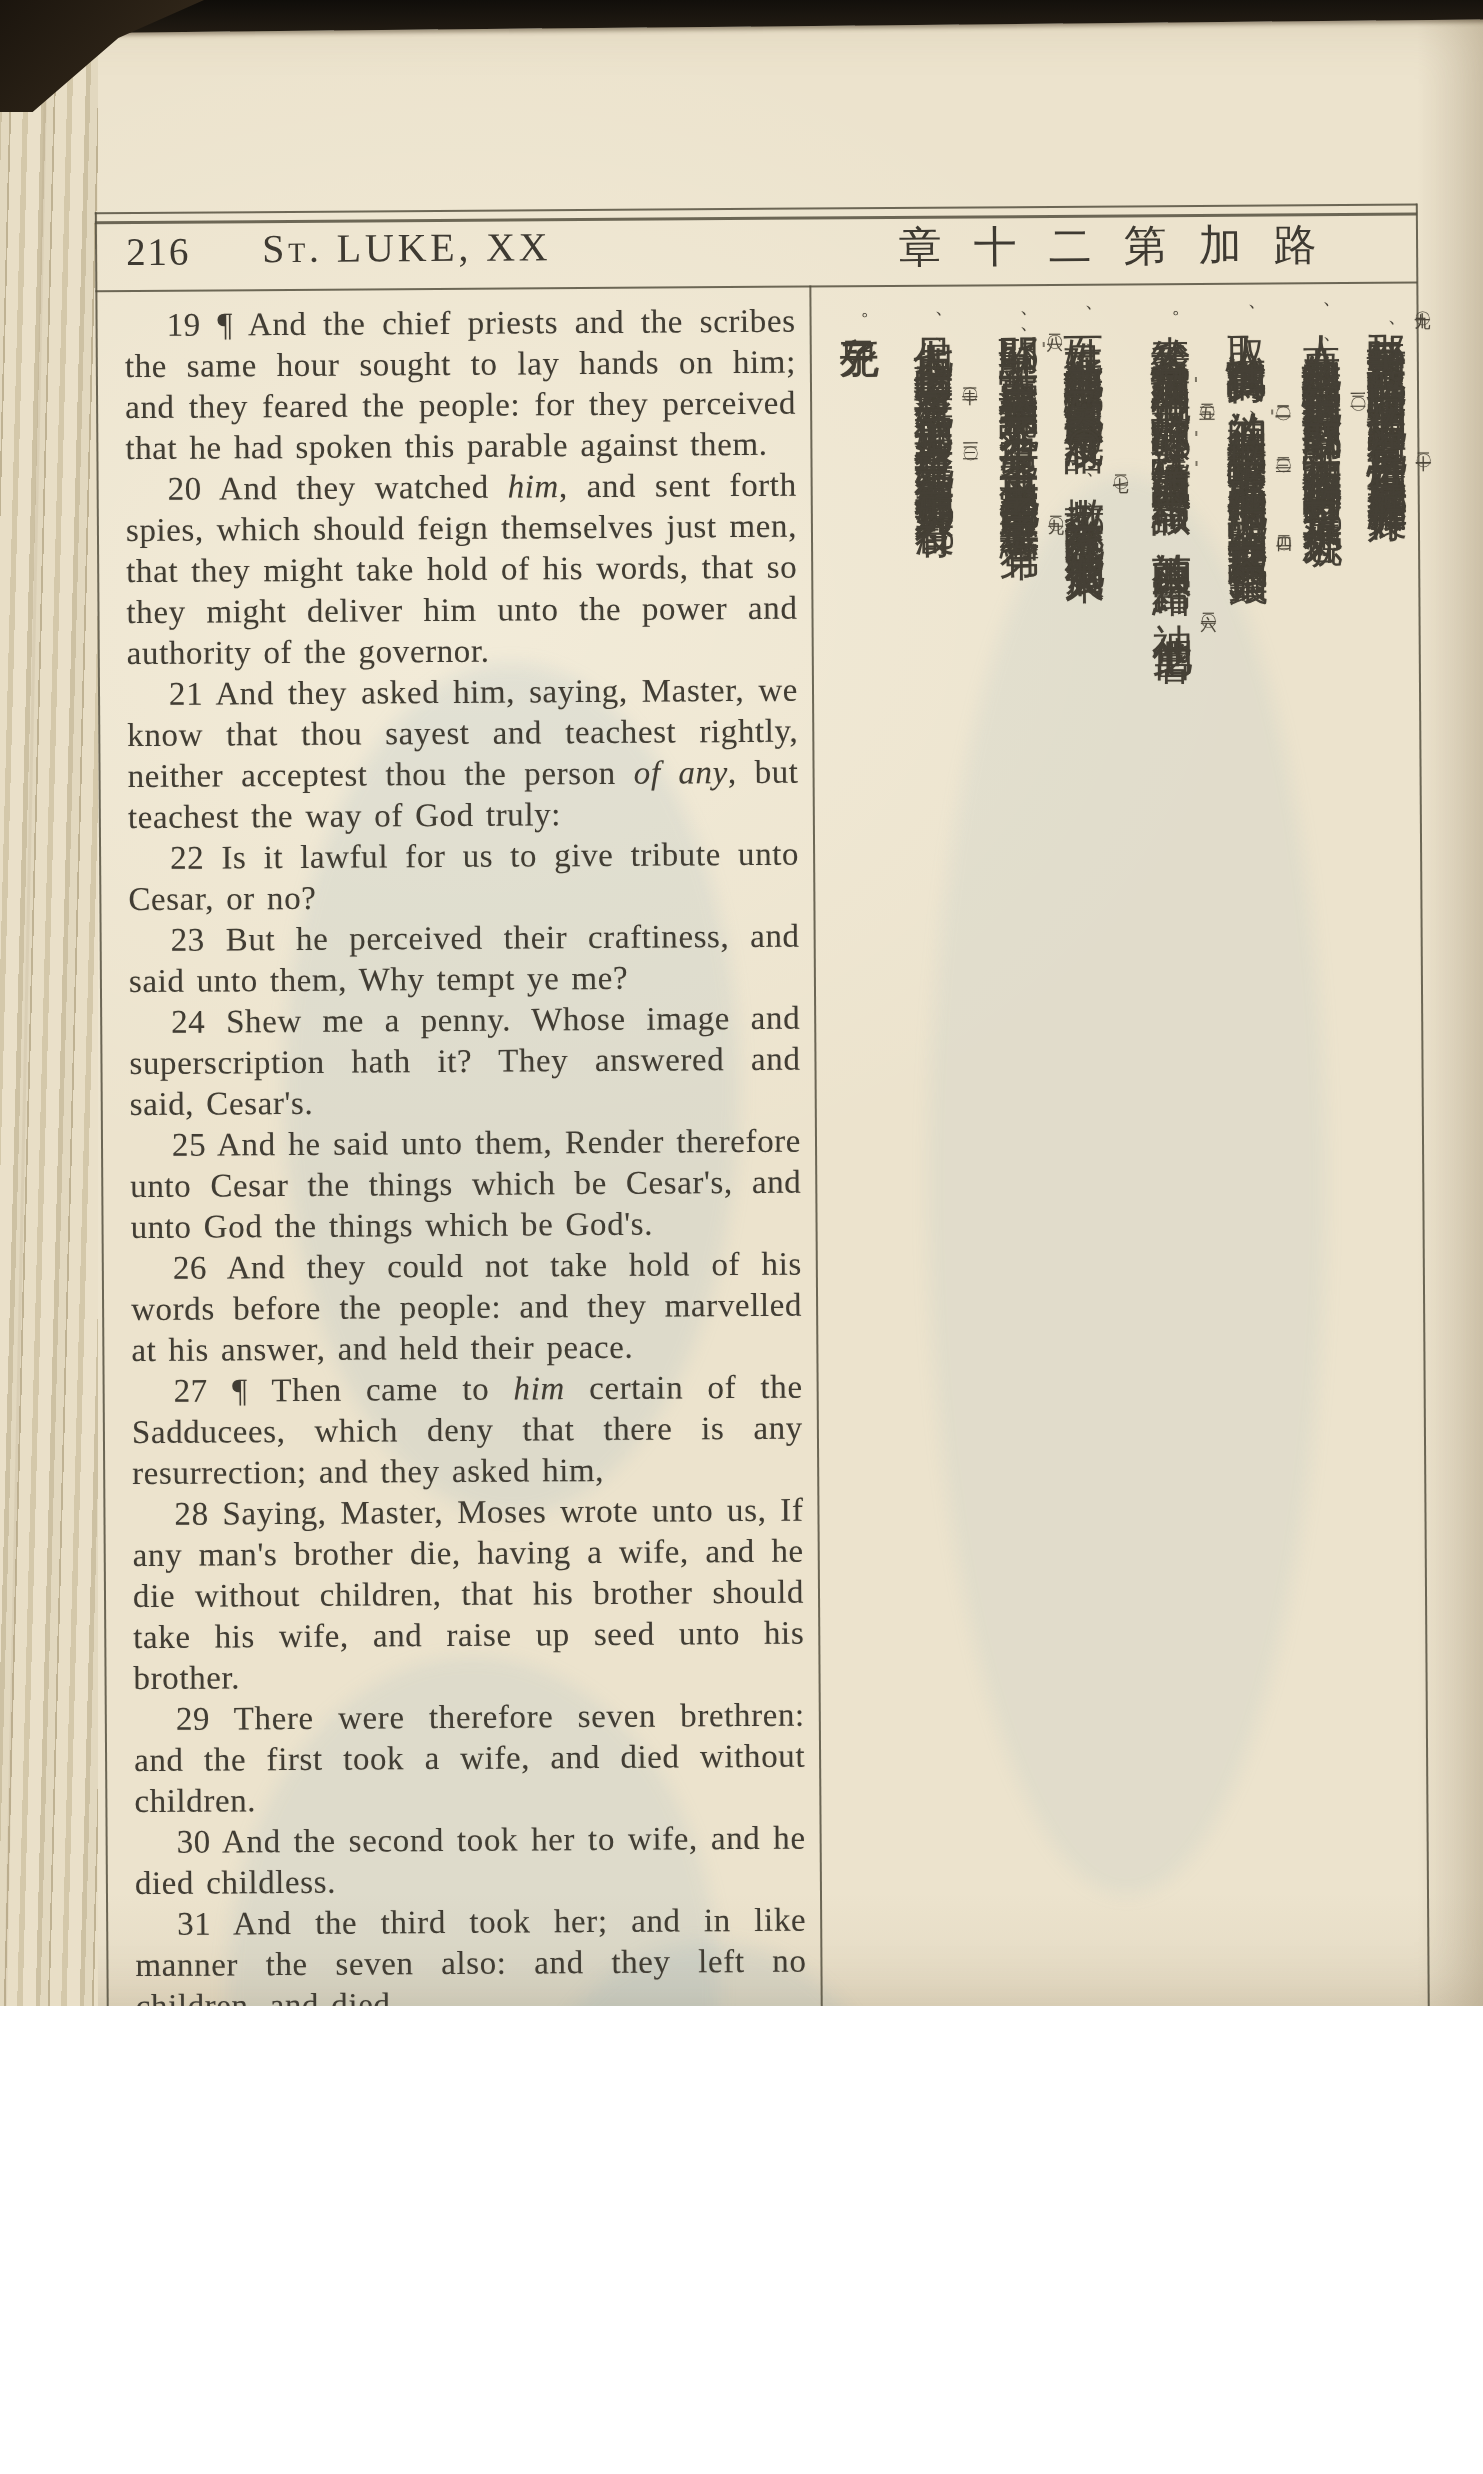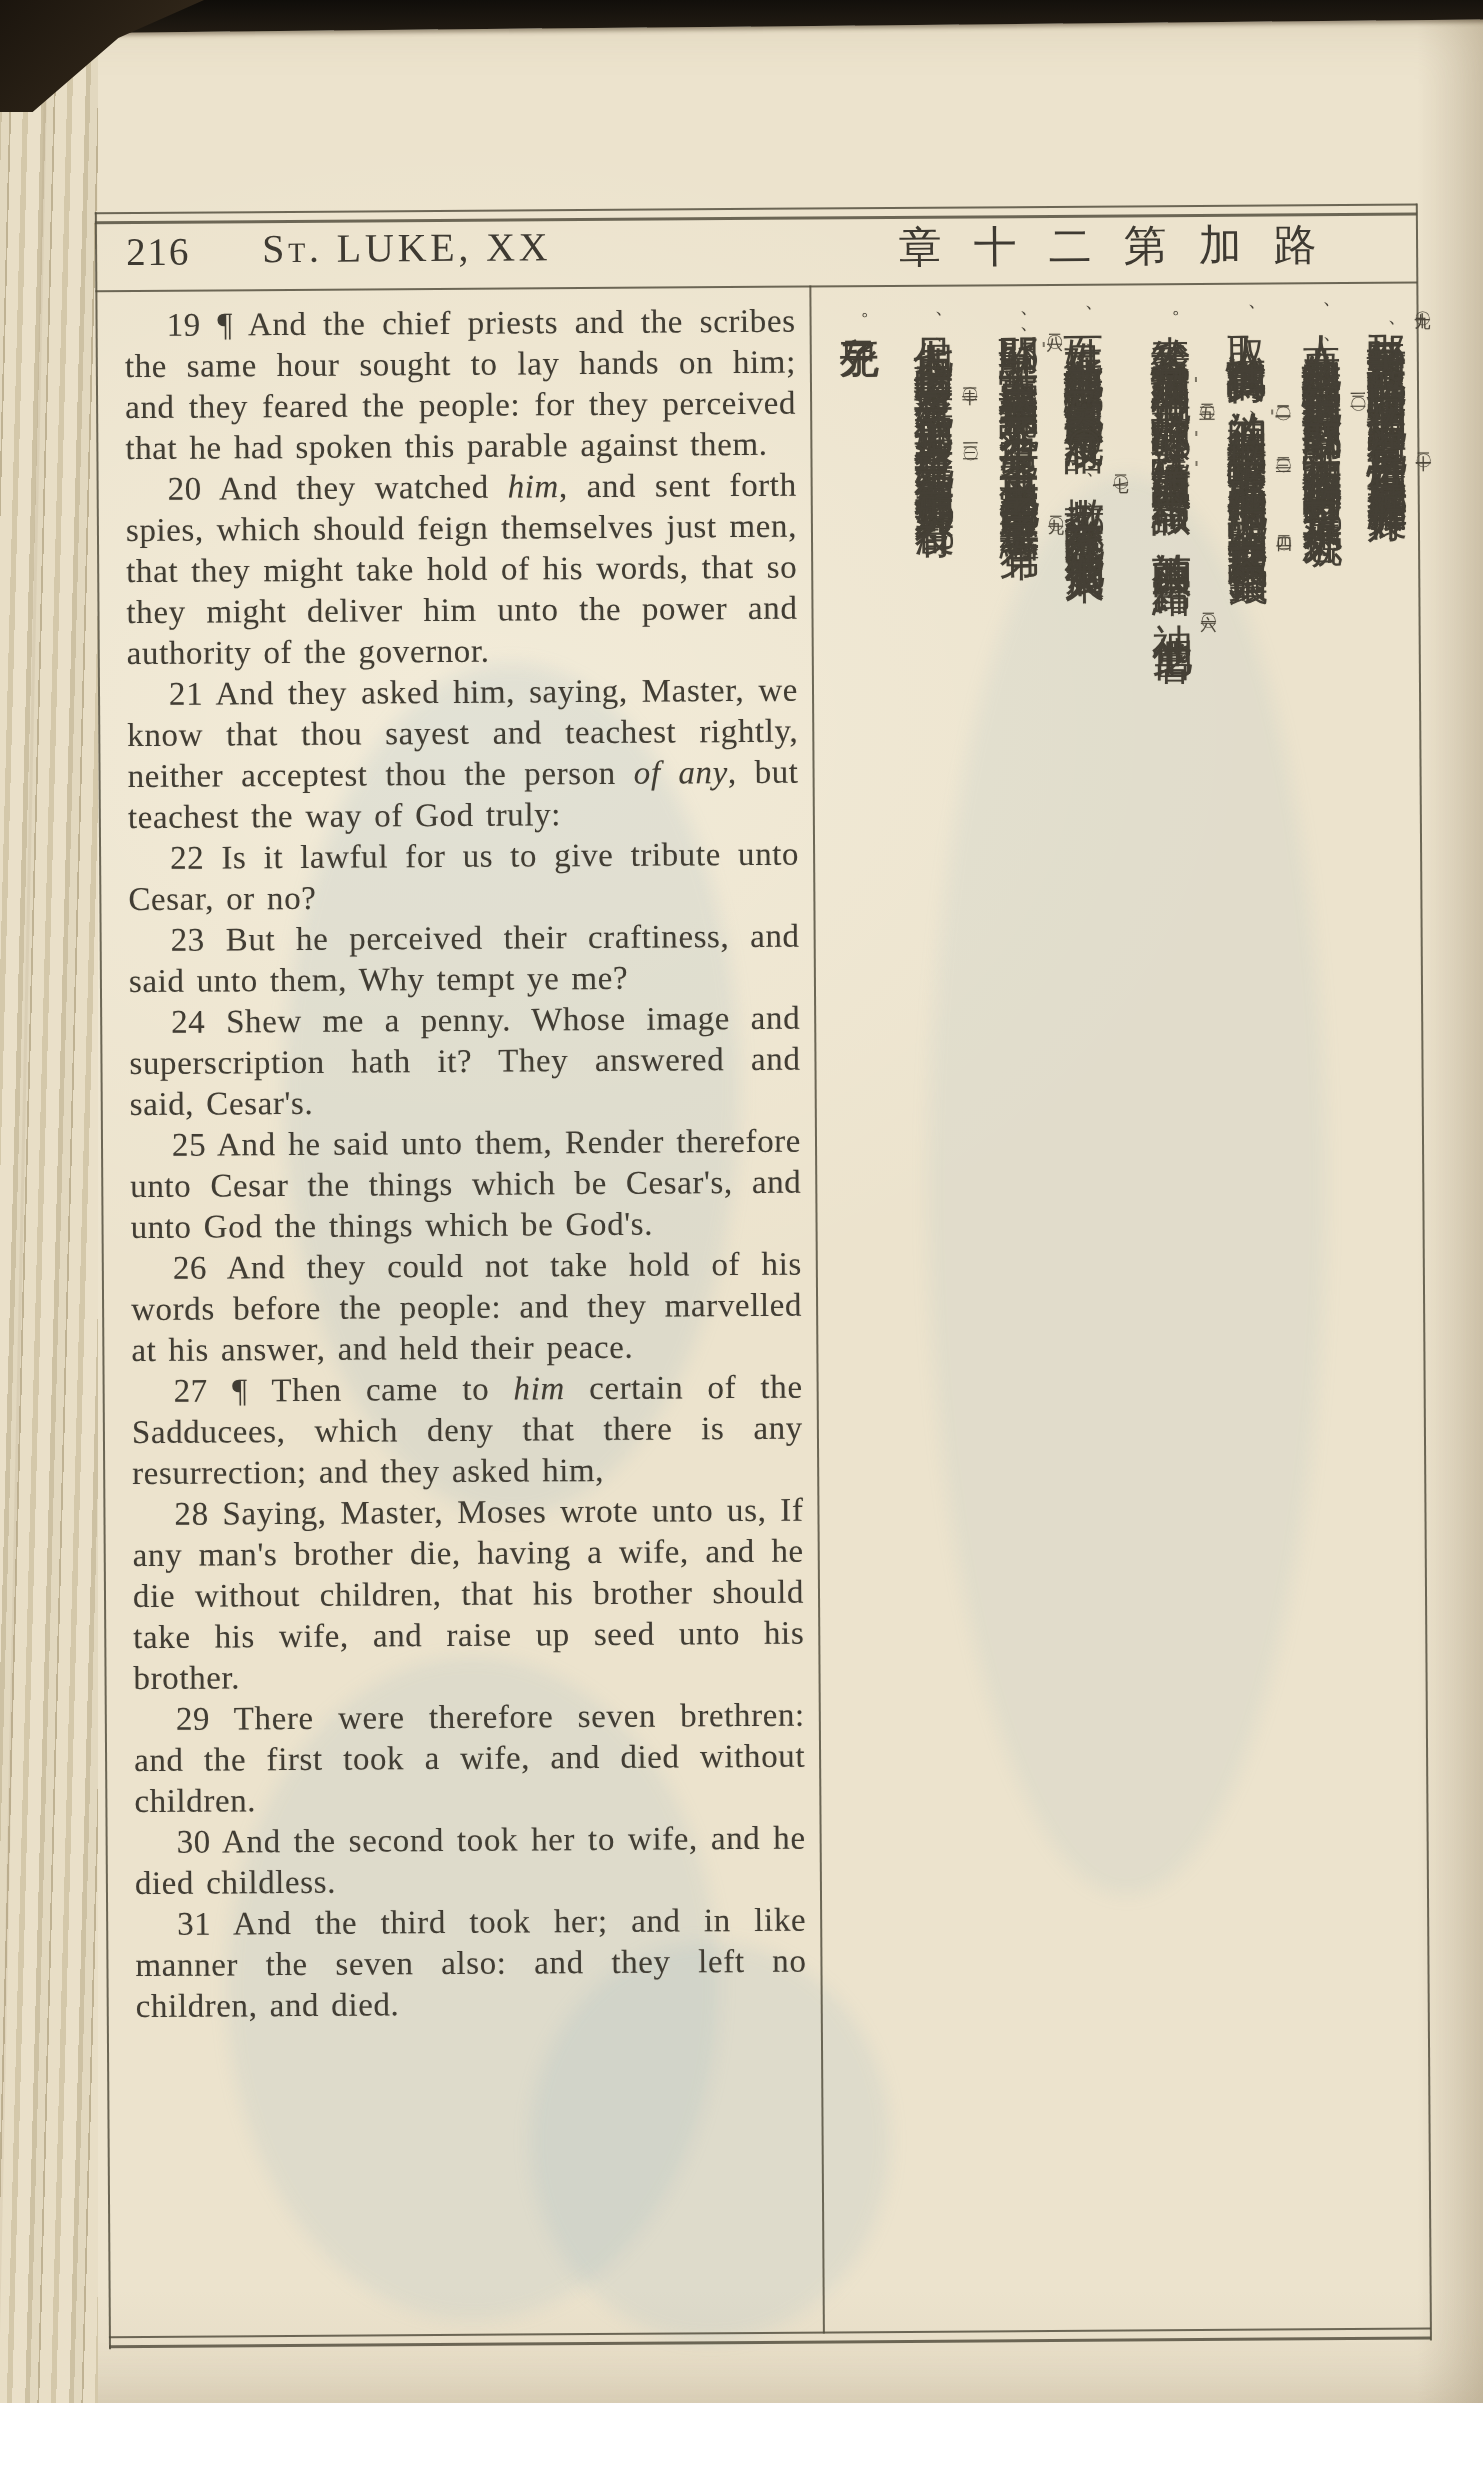--- a/index.html
+++ b/index.html
@@ -1,16 +1,16 @@
 <!DOCTYPE html>
 <html style="font-size:15px"><head>
 <meta charset="utf-8">
 <style>
   html,body{margin:0;padding:0;}
-  .scene{position:relative;width:1483px;height:2403px;overflow:hidden;
+  .scene{position:relative;width:1483px;height:2006px;overflow:hidden;
     background:#d8cdb2;font-family:"Liberation Serif",serif;}
   
   .page{position:absolute;left:23px;top:15px;right:0;bottom:0;
     background:
       radial-gradient(1137px 852px at 30% 30%, rgba(255,252,240,.35), transparent 70%),
       linear-gradient(90deg, rgba(120,100,70,.10), transparent 57px),
       linear-gradient(270deg, rgba(110,90,60,.18), transparent 66px),
       linear-gradient(0deg, rgba(120,100,70,.08), transparent 114px),
       #ece3cd;
     box-shadow:inset 0 0 57px rgba(140,120,85,.25);}

